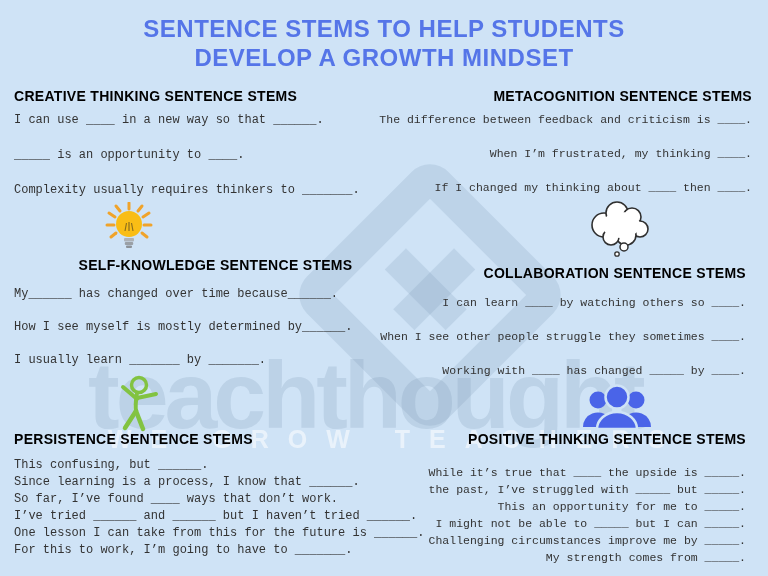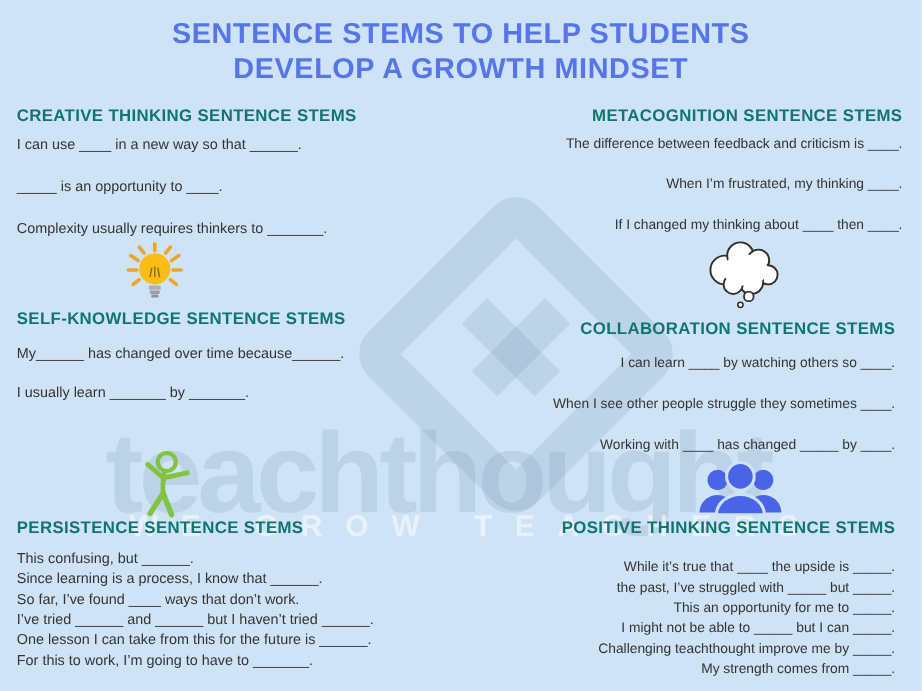--- a/index.html
+++ b/index.html
@@ -29,24 +29,24 @@
   .title{
     position:absolute;left:0;top:14px;width:100%;margin:0;z-index:2;
     text-align:center;color:#5575e8;font-size:24px;font-weight:800;
     letter-spacing:0.5px;line-height:29px;
   }
   .title span{display:block;}
   
   .section{position:absolute;z-index:2;}
   .sec-heading{
     margin:0 0 9px 0;font-size:14px;font-weight:800;letter-spacing:0.3px;
-    color:#0f766e;white-space:nowrap;
+    color:#000000;white-space:nowrap;
   }
   .stem{
-    margin:0 0 20px 0;font-family:Liberation Sans, sans-serif;
+    margin:0 0 20px 0;font-family:Liberation Mono, monospace;
     font-size:12px;line-height:14px;color:#333;white-space:nowrap;
   }
   .s1{left:14px;top:88px;}
   .s2{left:0;right:16px;top:88px;text-align:right;}
   .s3{left:14px;top:257px;}
   .s4{left:0;right:22px;top:265px;text-align:right;}
   .s5{left:14px;top:431px;}
   .s6{left:0;right:22px;top:431px;text-align:right;}
   .s2 .stem,.s4 .stem,.s6 .stem{font-size:11.5px;}
   .s1 .stem{margin-bottom:21px;}
@@ -126,20 +126,21 @@
       <circle cx="27" cy="37" r="8"></circle>
     </g>
     <ellipse cx="37" cy="25" rx="19" ry="13" fill="#ffffff"></ellipse>
     <circle cx="40" cy="47" r="4" fill="#ffffff" stroke="#2f2f2f" stroke-width="1.5"></circle>
     <circle cx="33" cy="54" r="2.2" fill="#ffffff" stroke="#2f2f2f" stroke-width="1.3"></circle>
   </svg>
 
   <section class="section s3">
     <h2 class="sec-heading">SELF-KNOWLEDGE SENTENCE STEMS</h2>
     <p class="stem">My______ has changed over time because______.</p>
+    <p class="stem">How I see myself is mostly determined by______.</p>
     <p class="stem">I usually learn _______ by _______.</p>
   </section>
 
   <section class="section s4">
     <h2 class="sec-heading">COLLABORATION SENTENCE STEMS</h2>
     <p class="stem">I can learn ____ by watching others so ____.</p>
     <p class="stem">When I see other people struggle they sometimes ____.</p>
     <p class="stem">Working with ____ has changed _____ by ____.</p>
   </section>
 
@@ -174,17 +175,17 @@
     <p class="stem">One lesson I can take from this for the future is ______.</p>
     <p class="stem">For this to work, I’m going to have to _______.</p>
   </section>
 
   <section class="section s6">
     <h2 class="sec-heading">POSITIVE THINKING SENTENCE STEMS</h2>
     <p class="stem">While it’s true that ____ the upside is _____.</p>
     <p class="stem">the past, I’ve struggled with _____ but _____.</p>
     <p class="stem">This an opportunity for me to _____.</p>
     <p class="stem">I might not be able to _____ but I can _____.</p>
-    <p class="stem">Challenging teachthought improve me by _____.</p>
+    <p class="stem">Challenging circumstances improve me by _____.</p>
     <p class="stem">My strength comes from _____.</p>
   </section>
 
 </div>
 
 </body></html>

